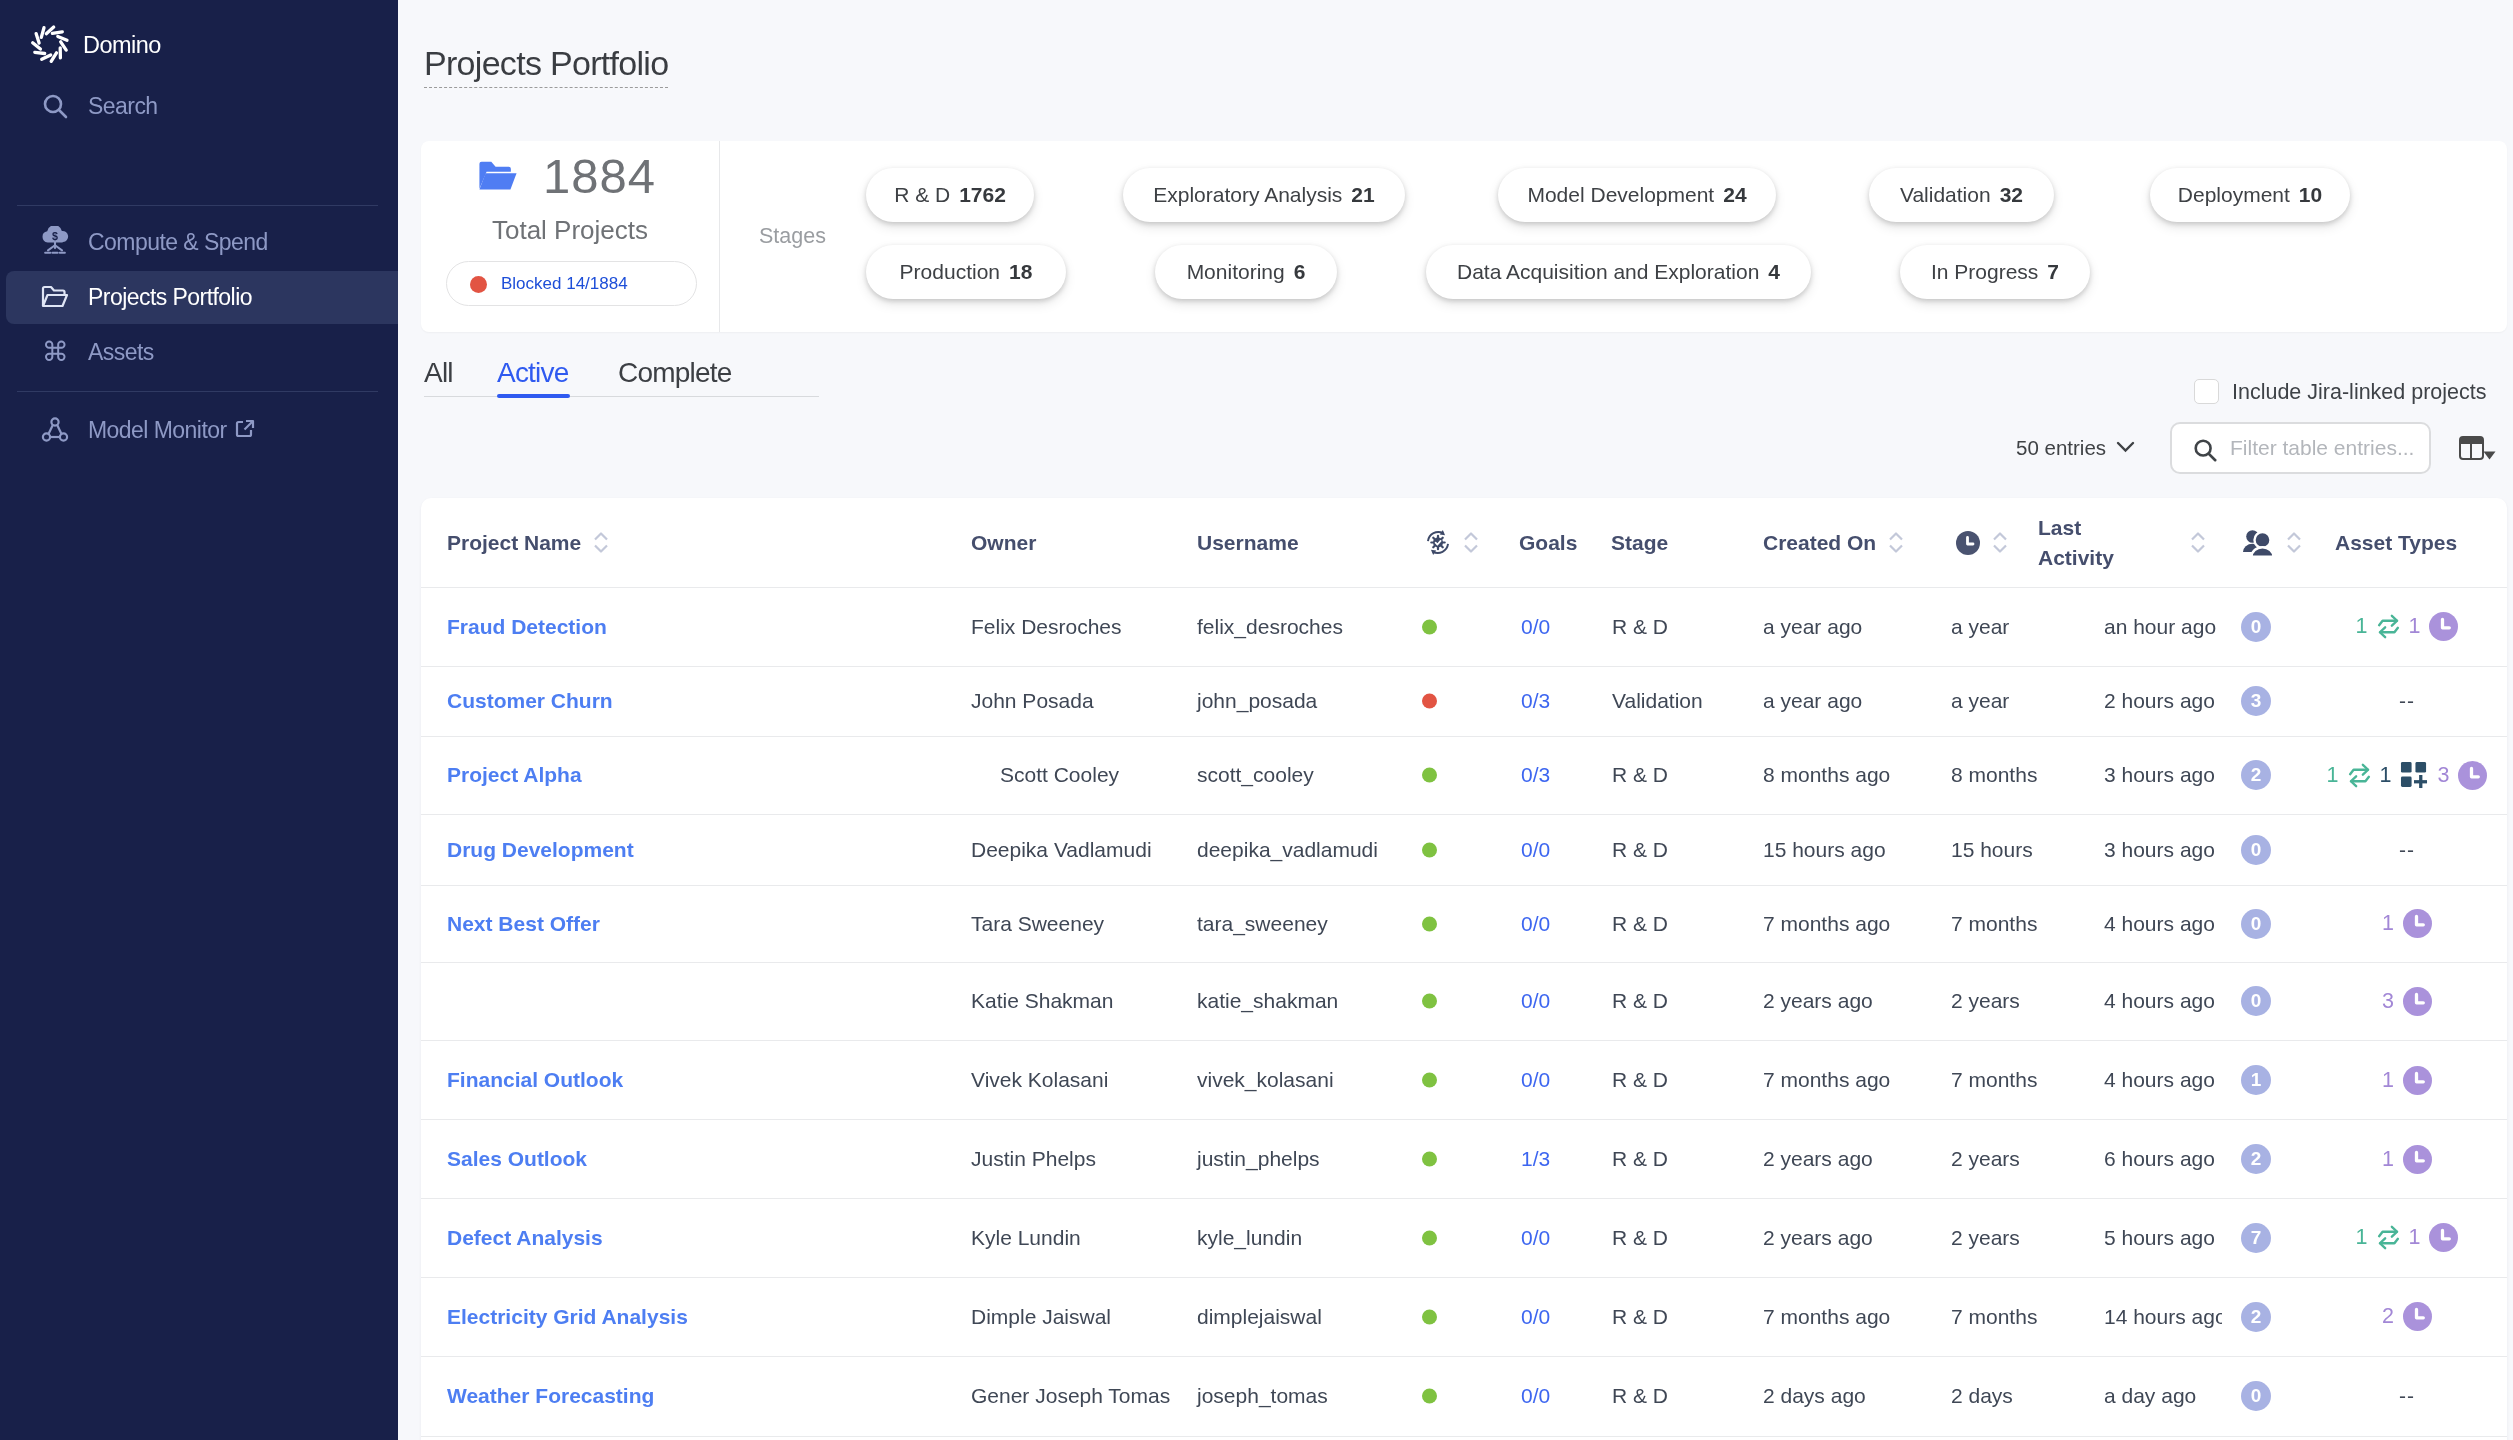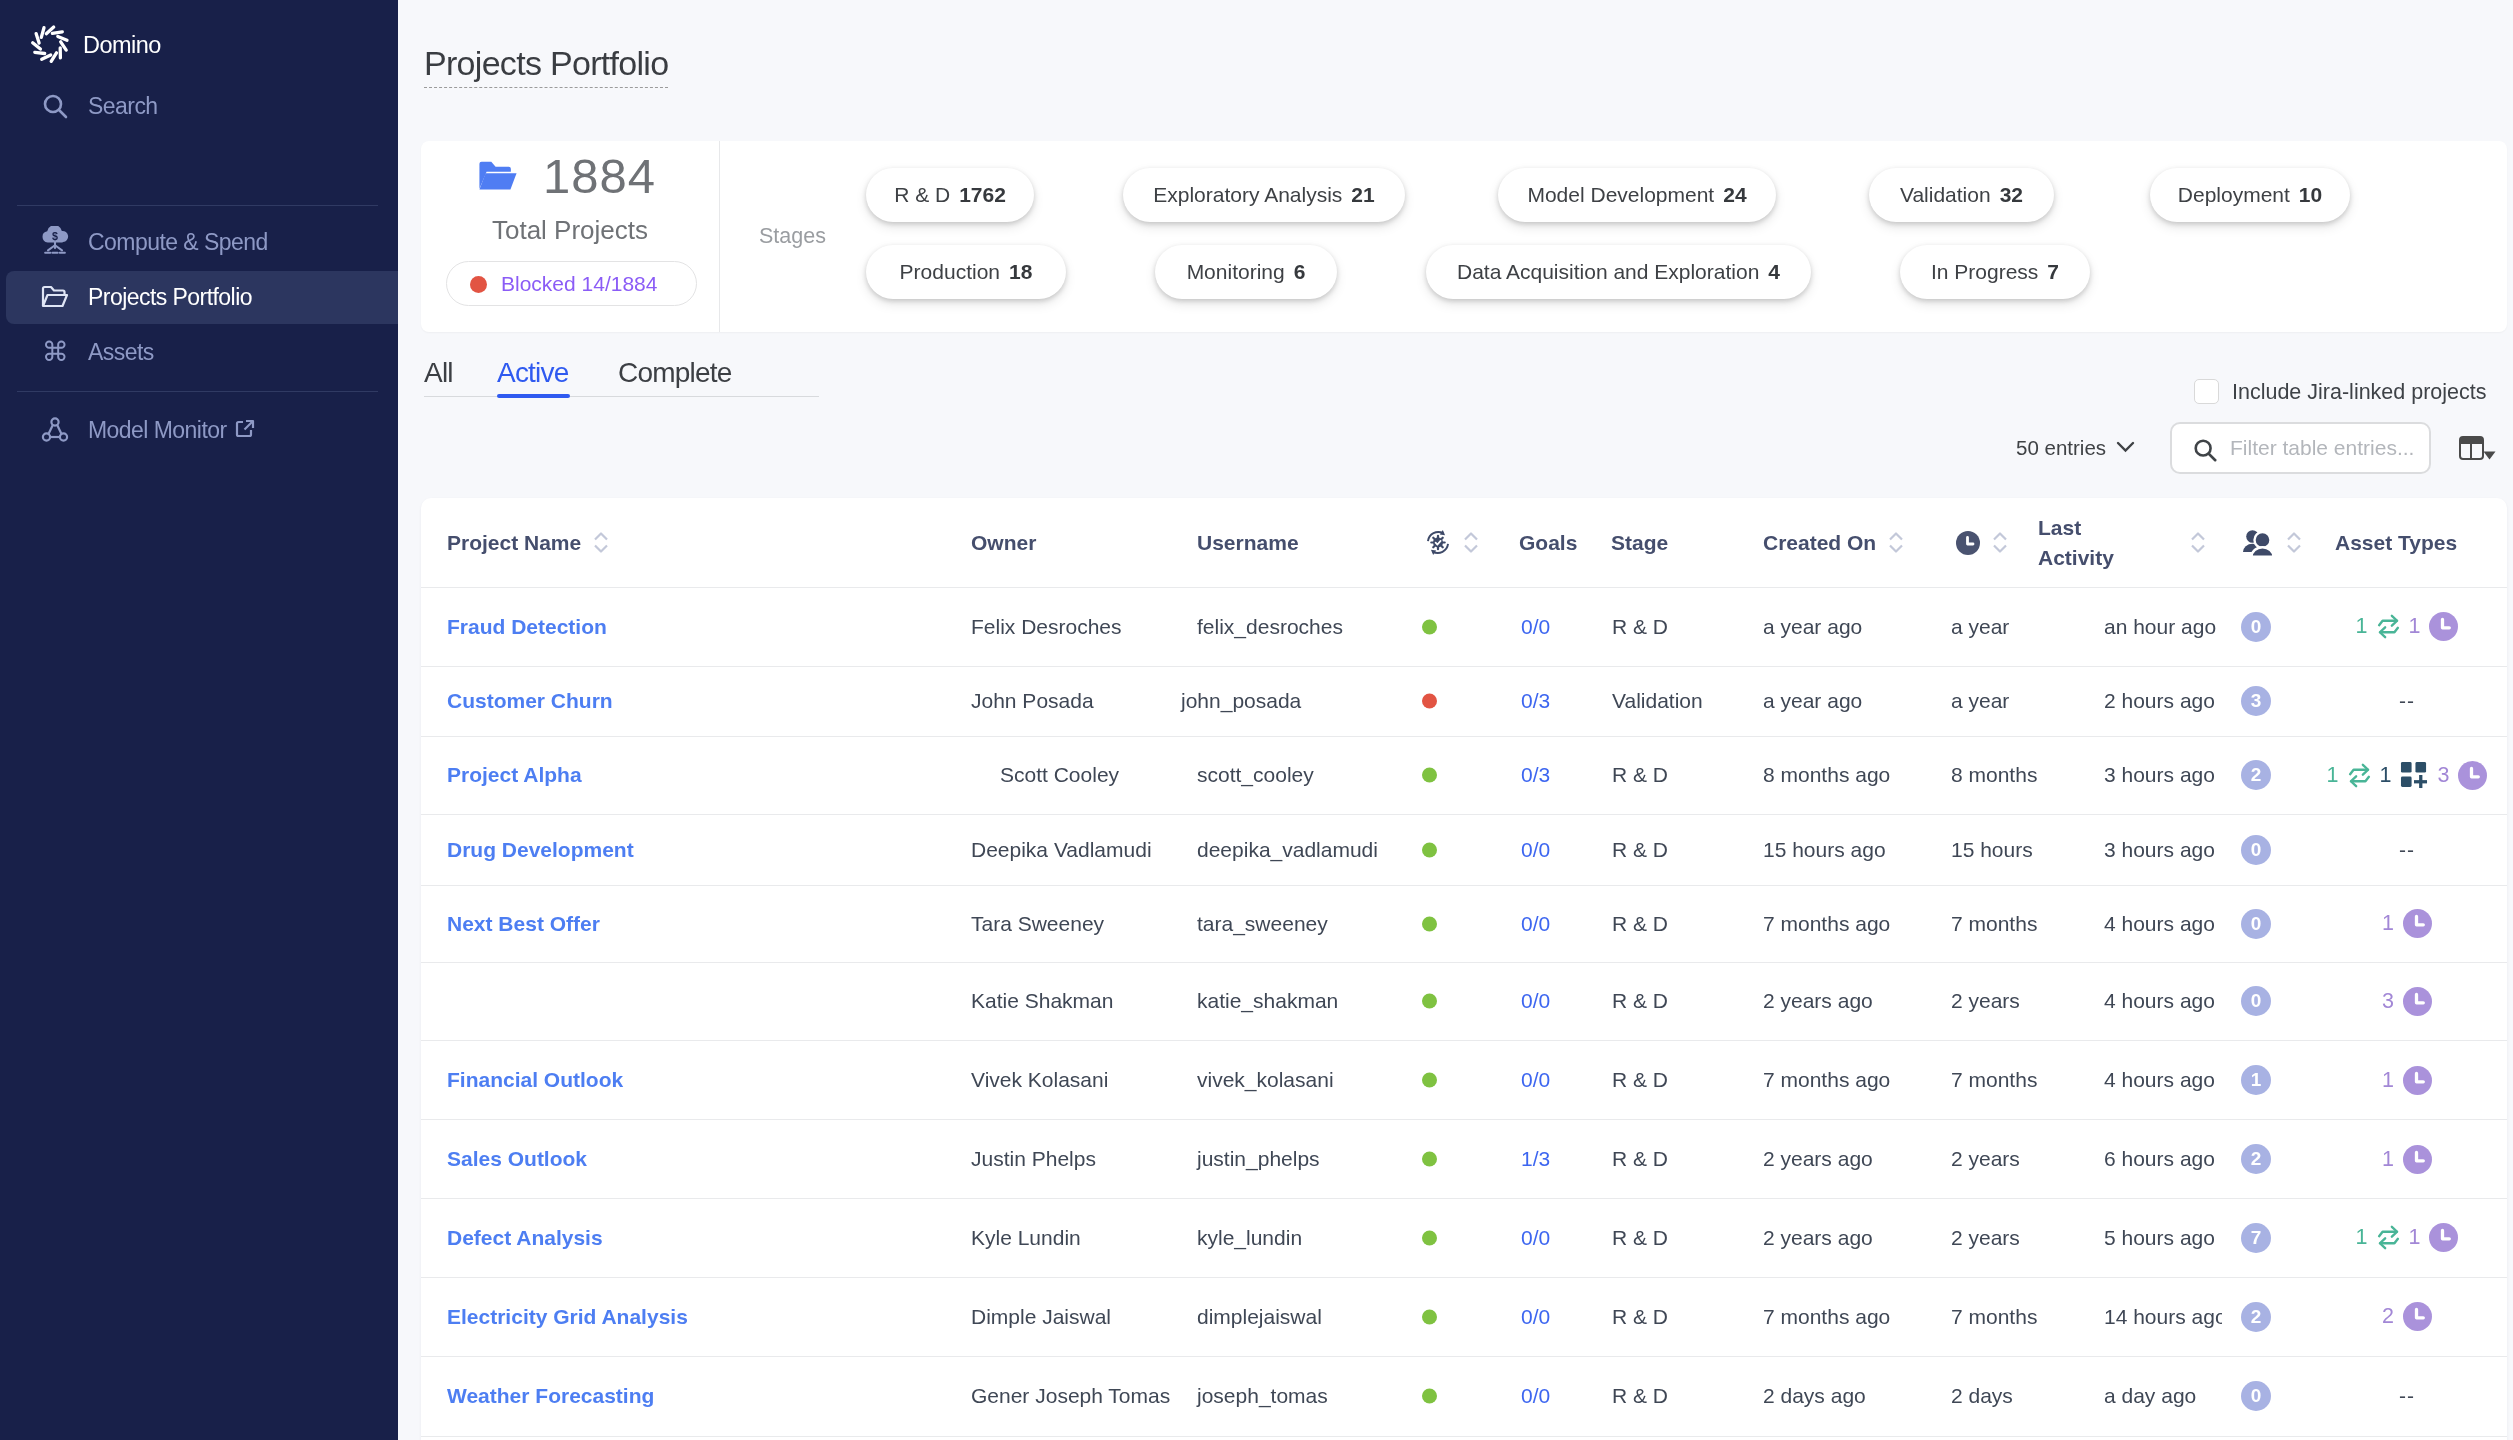--- a/index.html
+++ b/index.html
@@ -19,21 +19,21 @@
   
   #title { position:absolute; left:424px; top:44px; font-size:34px; letter-spacing:-0.7px; color:#3a3d42; line-height:39px; padding-bottom:4px; border-bottom:1px dashed #9b9b9b; }
 
   
   #stats { position:absolute; left:421px; top:141px; width:2086px; height:191px; background:#fff; border-radius:8px; box-shadow:0 1px 2px rgba(0,0,0,0.04); }
   #stats .vdiv { position:absolute; left:298px; top:0; bottom:0; width:1px; background:#e7e8ea; }
   #tp-num { position:absolute; left:543px; top:148px; font-size:49px; color:#6f7276; letter-spacing:1px; }
   #tp-lbl { position:absolute; left:421px; width:298px; top:215px; text-align:center; font-size:26px; color:#6f7276; }
   #blocked { position:absolute; left:446px; top:261px; width:251px; height:45px; border:1px solid #e3e3e4; border-radius:23px; background:#fff; }
   #blocked .dot { position:absolute; left:23px; top:14px; width:17px; height:17px; border-radius:50%; background:#e25443; }
-  #blocked .t { position:absolute; left:54px; top:50%; transform:translateY(-50%); font-size:21px; color:#8b5cf6; white-space:nowrap; }
+  #blocked .t { position:absolute; left:54px; top:50%; transform:translateY(-50%); font-size:17px; color:#1d4ed8; white-space:nowrap; }
   #stages-lbl { position:absolute; left:759px; top:224px; font-size:21.5px; color:#9a9da1; }
   .pill { position:absolute; height:54px; background:#fff; border-radius:27px; box-shadow:0 2px 5px rgba(0,0,0,0.16), 0 5px 12px rgba(0,0,0,0.10); display:flex; align-items:center; justify-content:center; font-size:21px; color:#3e4145; white-space:nowrap; }
   .pill b { font-weight:bold; margin-left:9px; color:#36393d; }
 
   
   #tabs { position:absolute; left:424px; top:355px; width:395px; height:42px; border-bottom:1px solid #d8dadd; }
   .tab { position:absolute; top:2px; font-size:28px; letter-spacing:-0.8px; color:#3c3f44; }
   .tab.active { color:#2f5af0; }
   #tab-bar { position:absolute; left:73px; bottom:-1.5px; width:73px; height:4px; background:#2f5af0; border-radius:2px; }
 
@@ -324,21 +324,21 @@
             </svg>
             <span class="an p">1</span>
             <svg width="29" height="29" viewBox="0 0 29 29">
               <use href="#clockp"></use>
             </svg>
           </div>
       </div>
       <div class="row" style="top:169px;height:70px">
         <div class="cell link" style="left:26px">Customer Churn</div>
         <div class="cell" style="left:550px">John Posada</div>
-        <div class="cell" style="left:760px">john_posada</div>
+        <div class="cell" style="left:776px">john_posada</div>
         <span class="dot2 r" style="left:1001px"></span>
         <div class="cell goal" style="left:1100px">0/3</div>
         <div class="cell" style="left:1191px">Validation</div>
         <div class="cell" style="left:1342px">a year ago</div>
         <div class="cell" style="left:1530px">a year</div>
         <div class="cell" style="left:1683px">2 hours ago</div>
         <div class="badge">3</div>
         <div class="assets">
             <span class="dash">--</span>
           </div>

